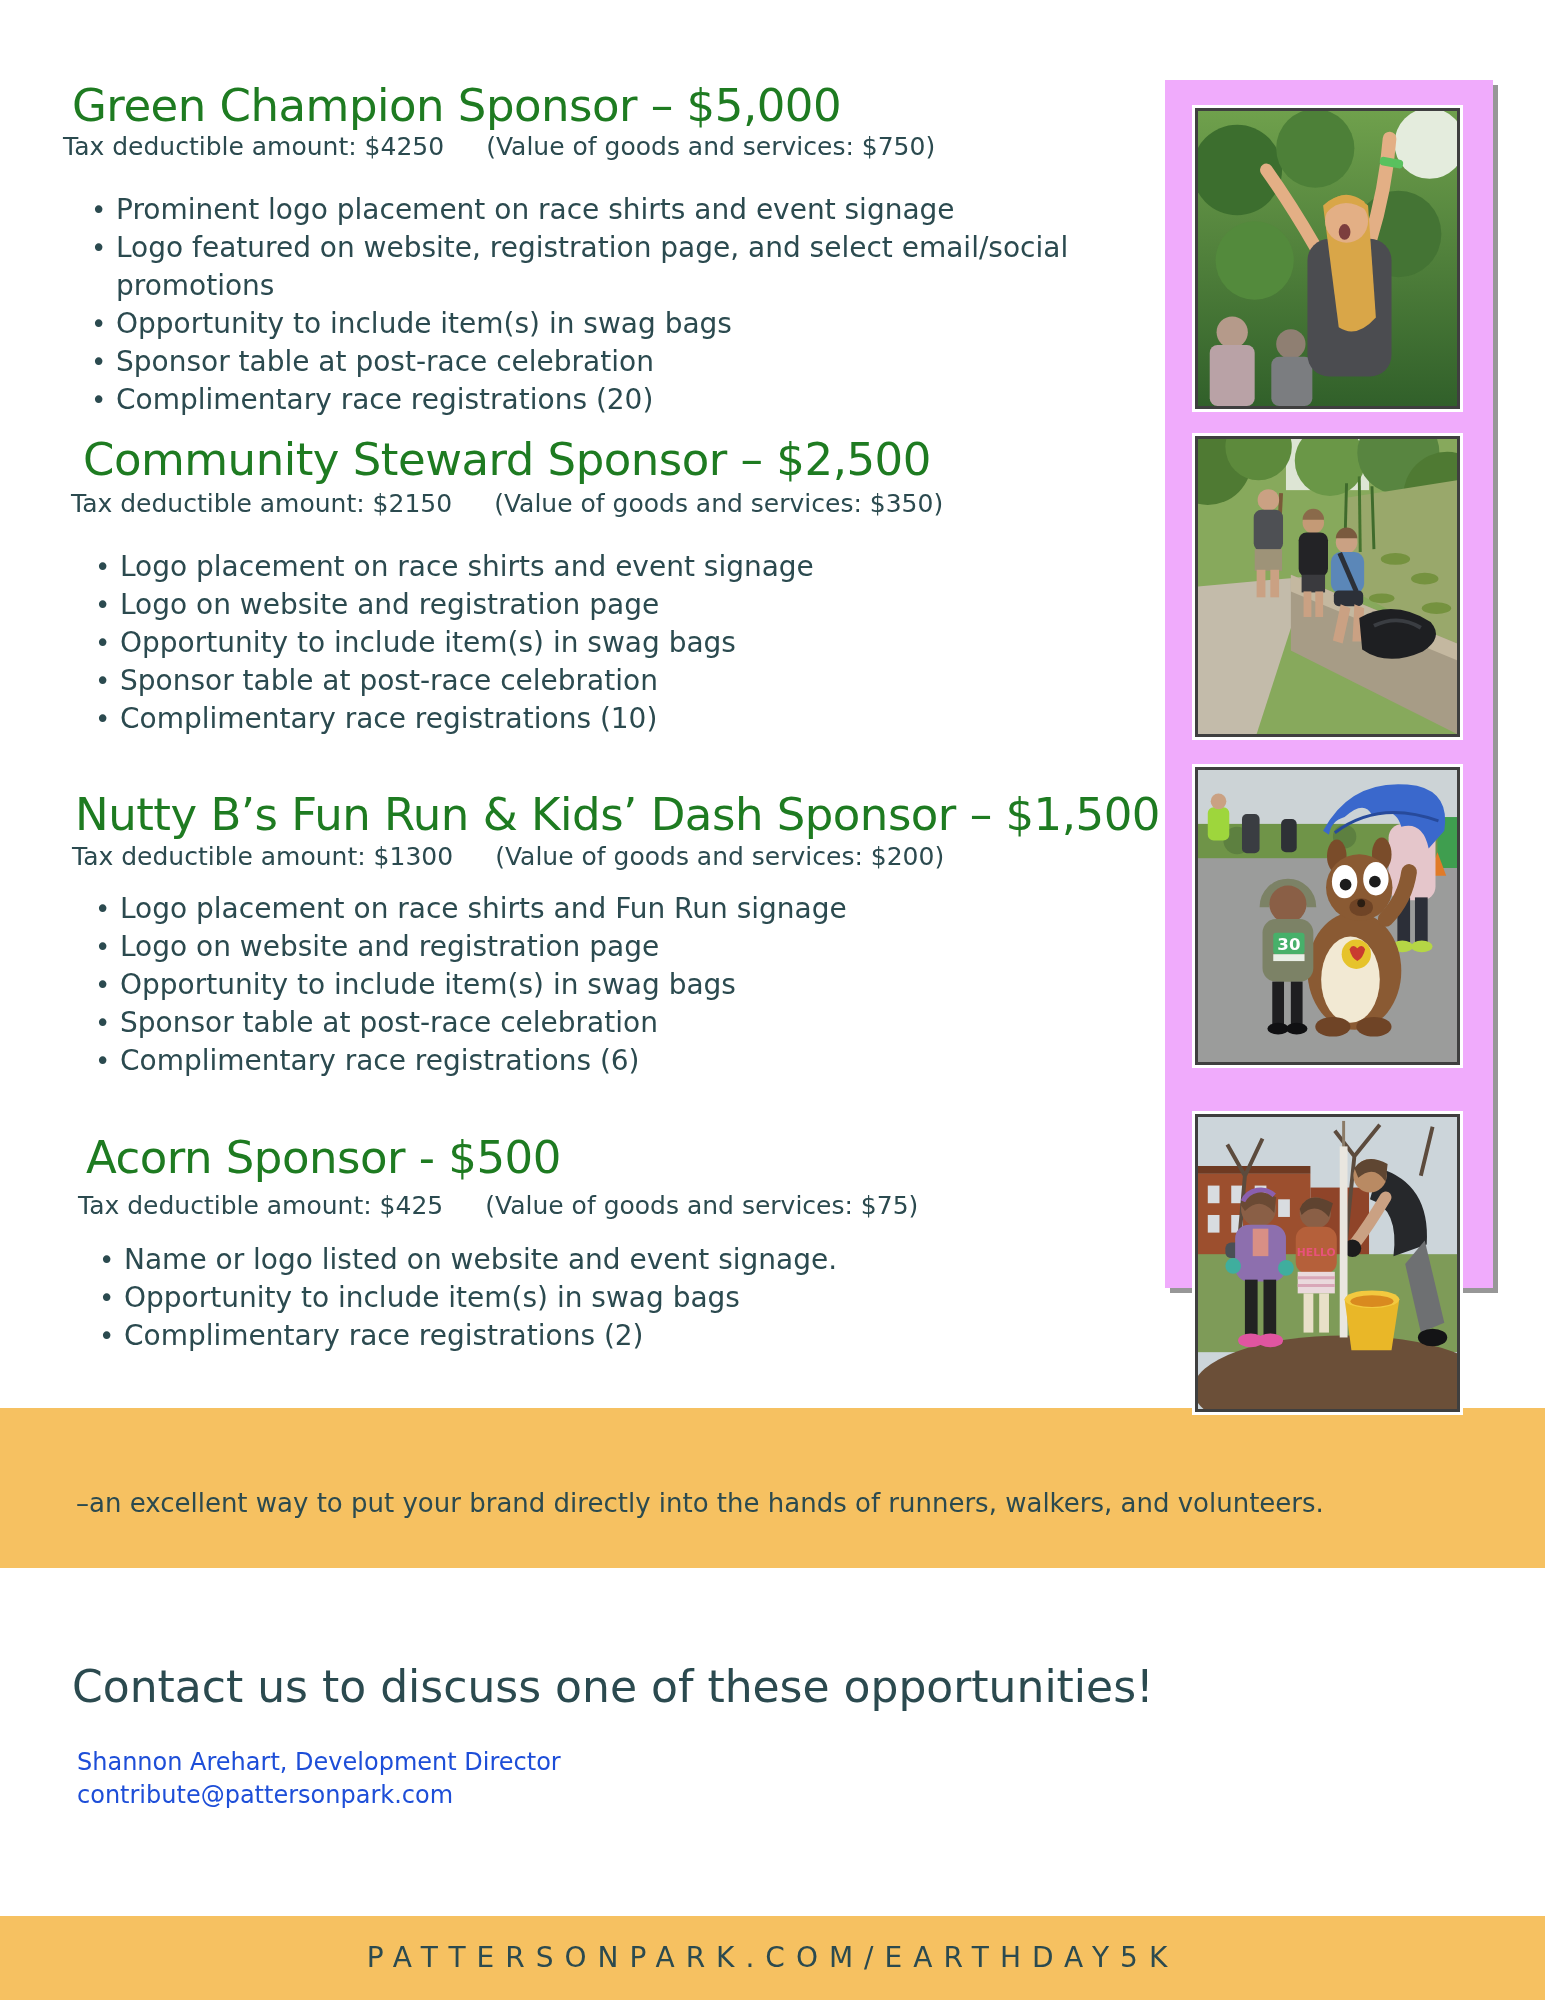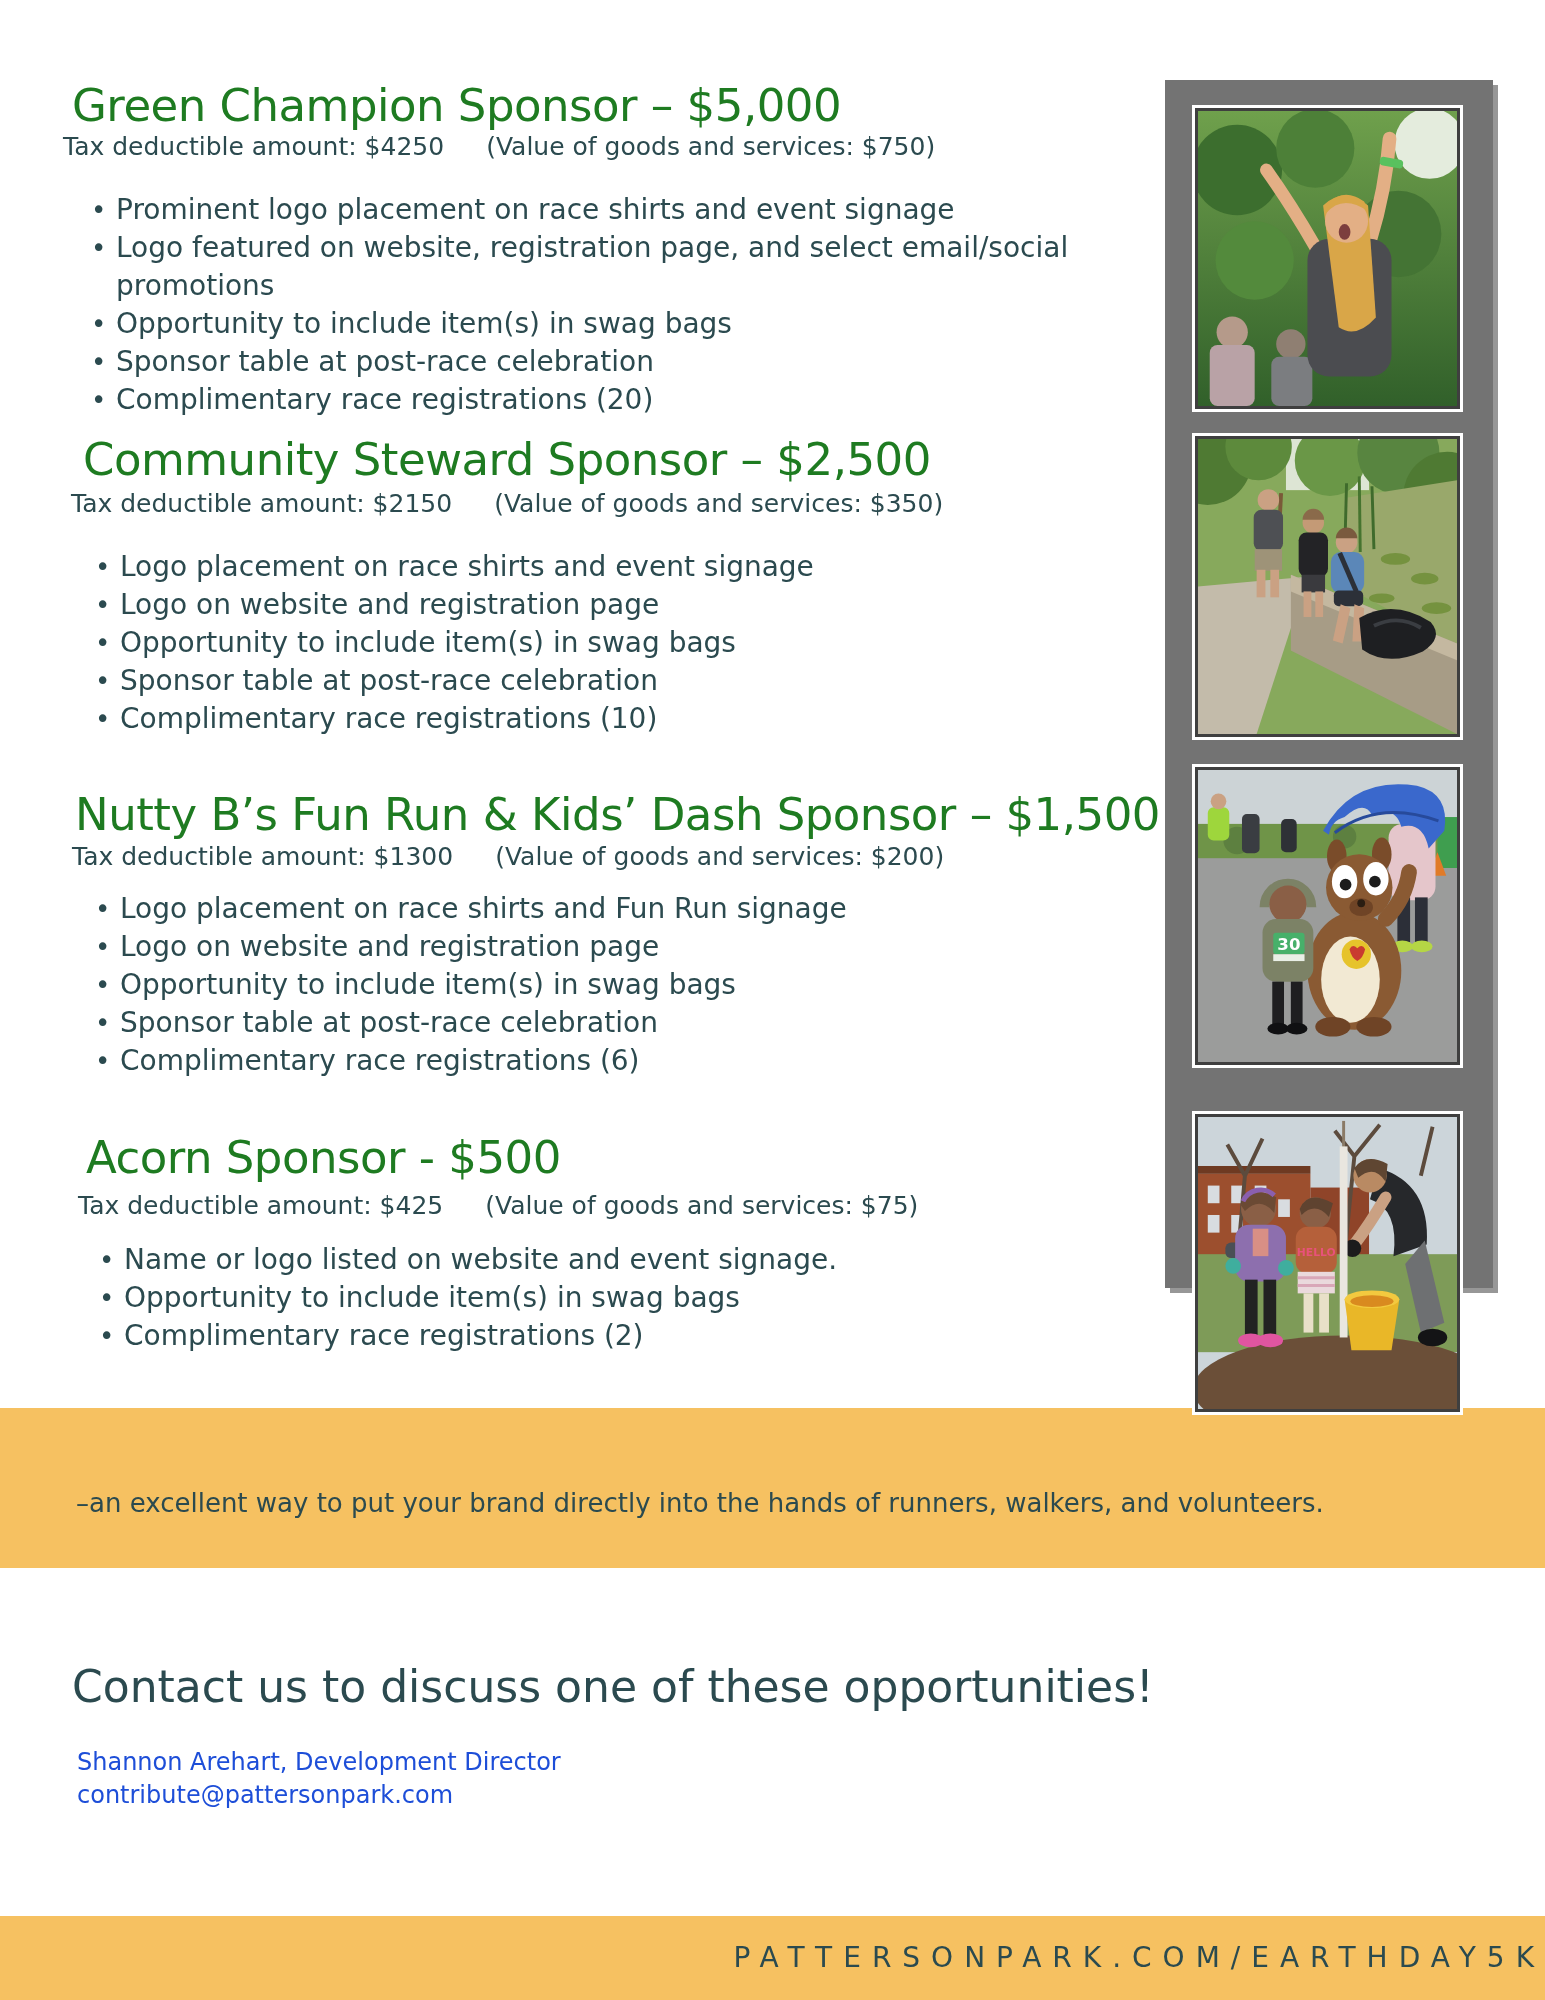--- a/index.html
+++ b/index.html
@@ -22,26 +22,26 @@
   }
   .bullets li{position:relative;padding-left:27px}
   .bullets li::before{content:"\2022";position:absolute;left:2px;top:0;font-size:26px}
   .band{left:0;top:1408px;width:1545px;height:160px;background:#f6c161;z-index:1}
   .swag-title{font-size:40px;line-height:1.05;font-weight:400;margin:0;color:#1e7b21;white-space:nowrap}
   .swag-body{font-size:26px;line-height:34px;color:#2b4a4f}
   .contact-heading{font-size:44px;line-height:1.05;font-weight:400;margin:0;color:#2b4a4f;white-space:nowrap}
   .contact-lines{font-size:24px;line-height:33px;color:#1d4ed8}
   .footer-bar{left:0;top:1916px;width:1545px;height:84px;background:#f6c161;z-index:1}
   .footer-url{
-    display:block;width:100%;text-align:right;line-height:84px;
+    display:block;width:100%;text-align:center;line-height:84px;
     font-size:28px;letter-spacing:11px;color:#2b4a4f;
   }
   .photo-strip{
     left:1165px;top:80px;width:328px;height:1208px;
-    background:#737373;z-index:2;
+    background:#f0abfc;z-index:2;
     box-shadow:5px 5px 0 rgba(66,66,66,0.55);
   }
   .photo{
     position:absolute;left:30px;width:265px;box-sizing:border-box;
     border:3px solid #3f3f3f;box-shadow:0 0 0 3px #ffffff;background:#9aa08f;
   }
   .photo svg{display:block;width:100%;height:100%}
 </style>
 </head>
 <body>

